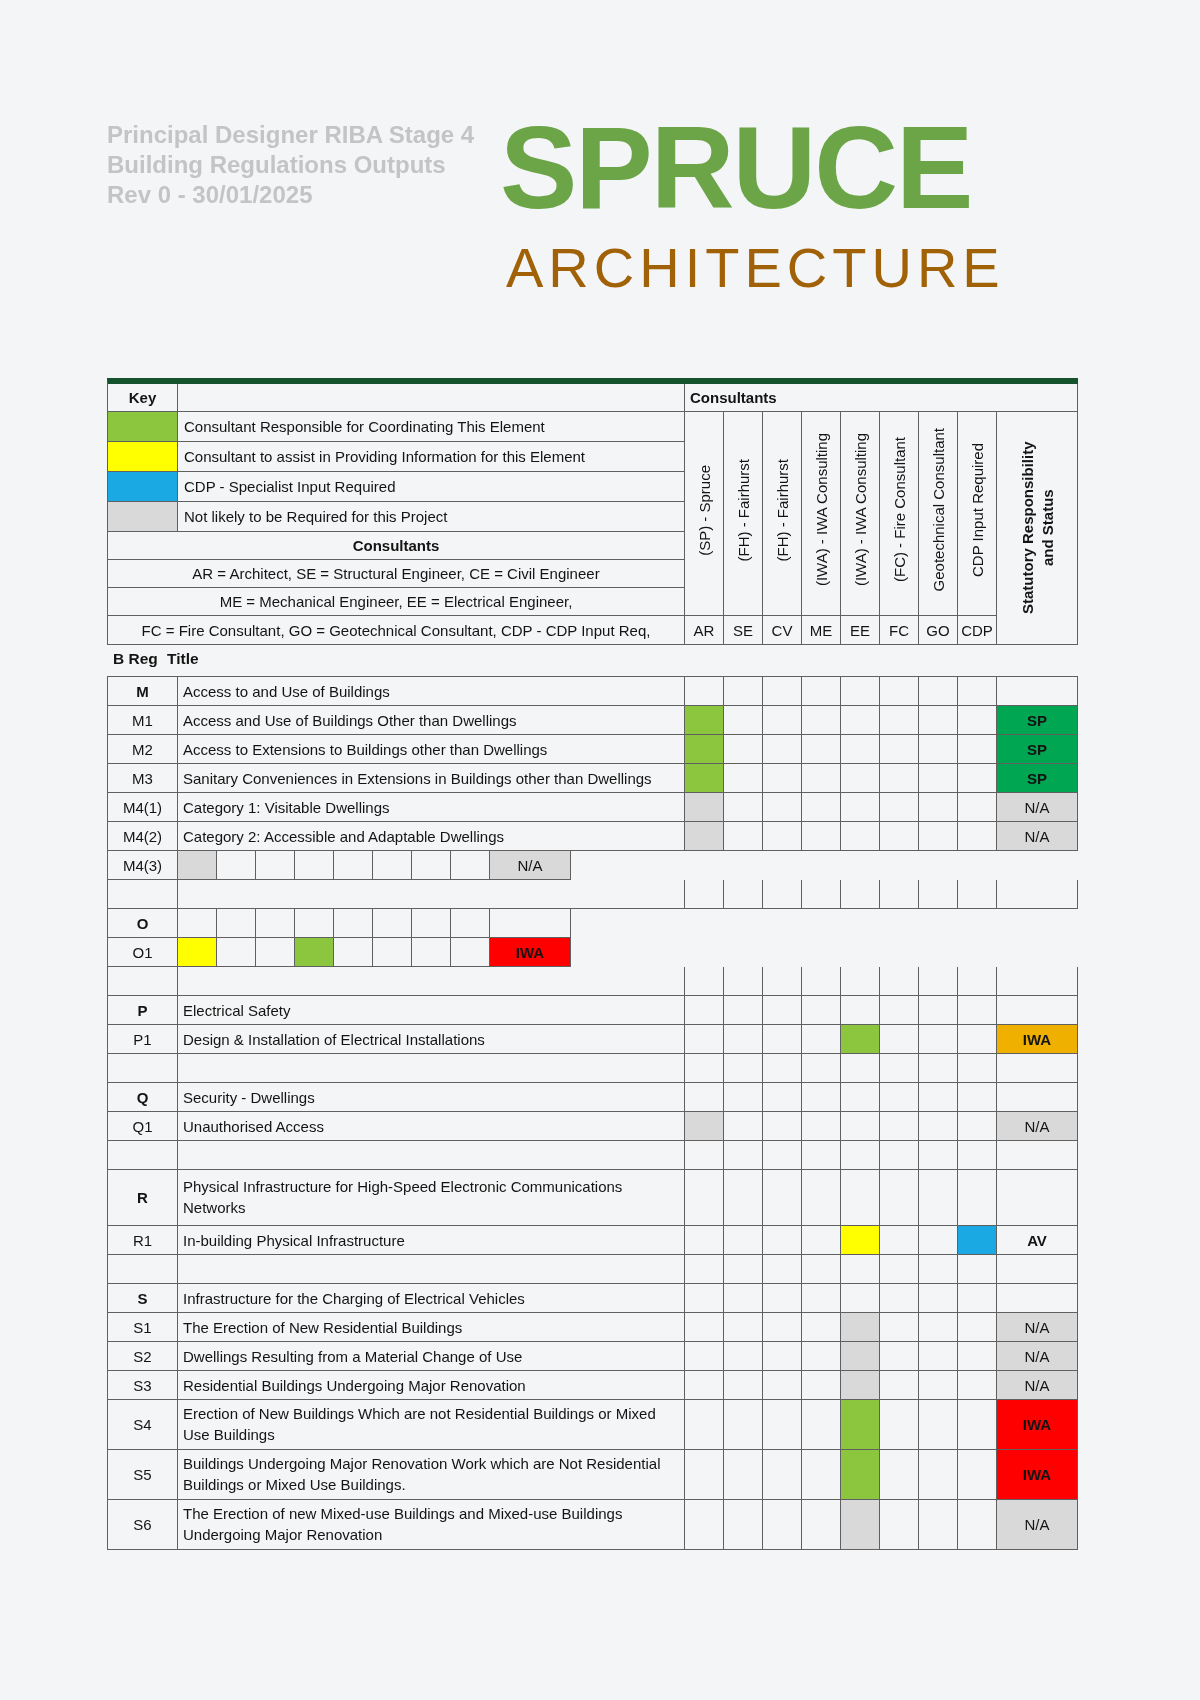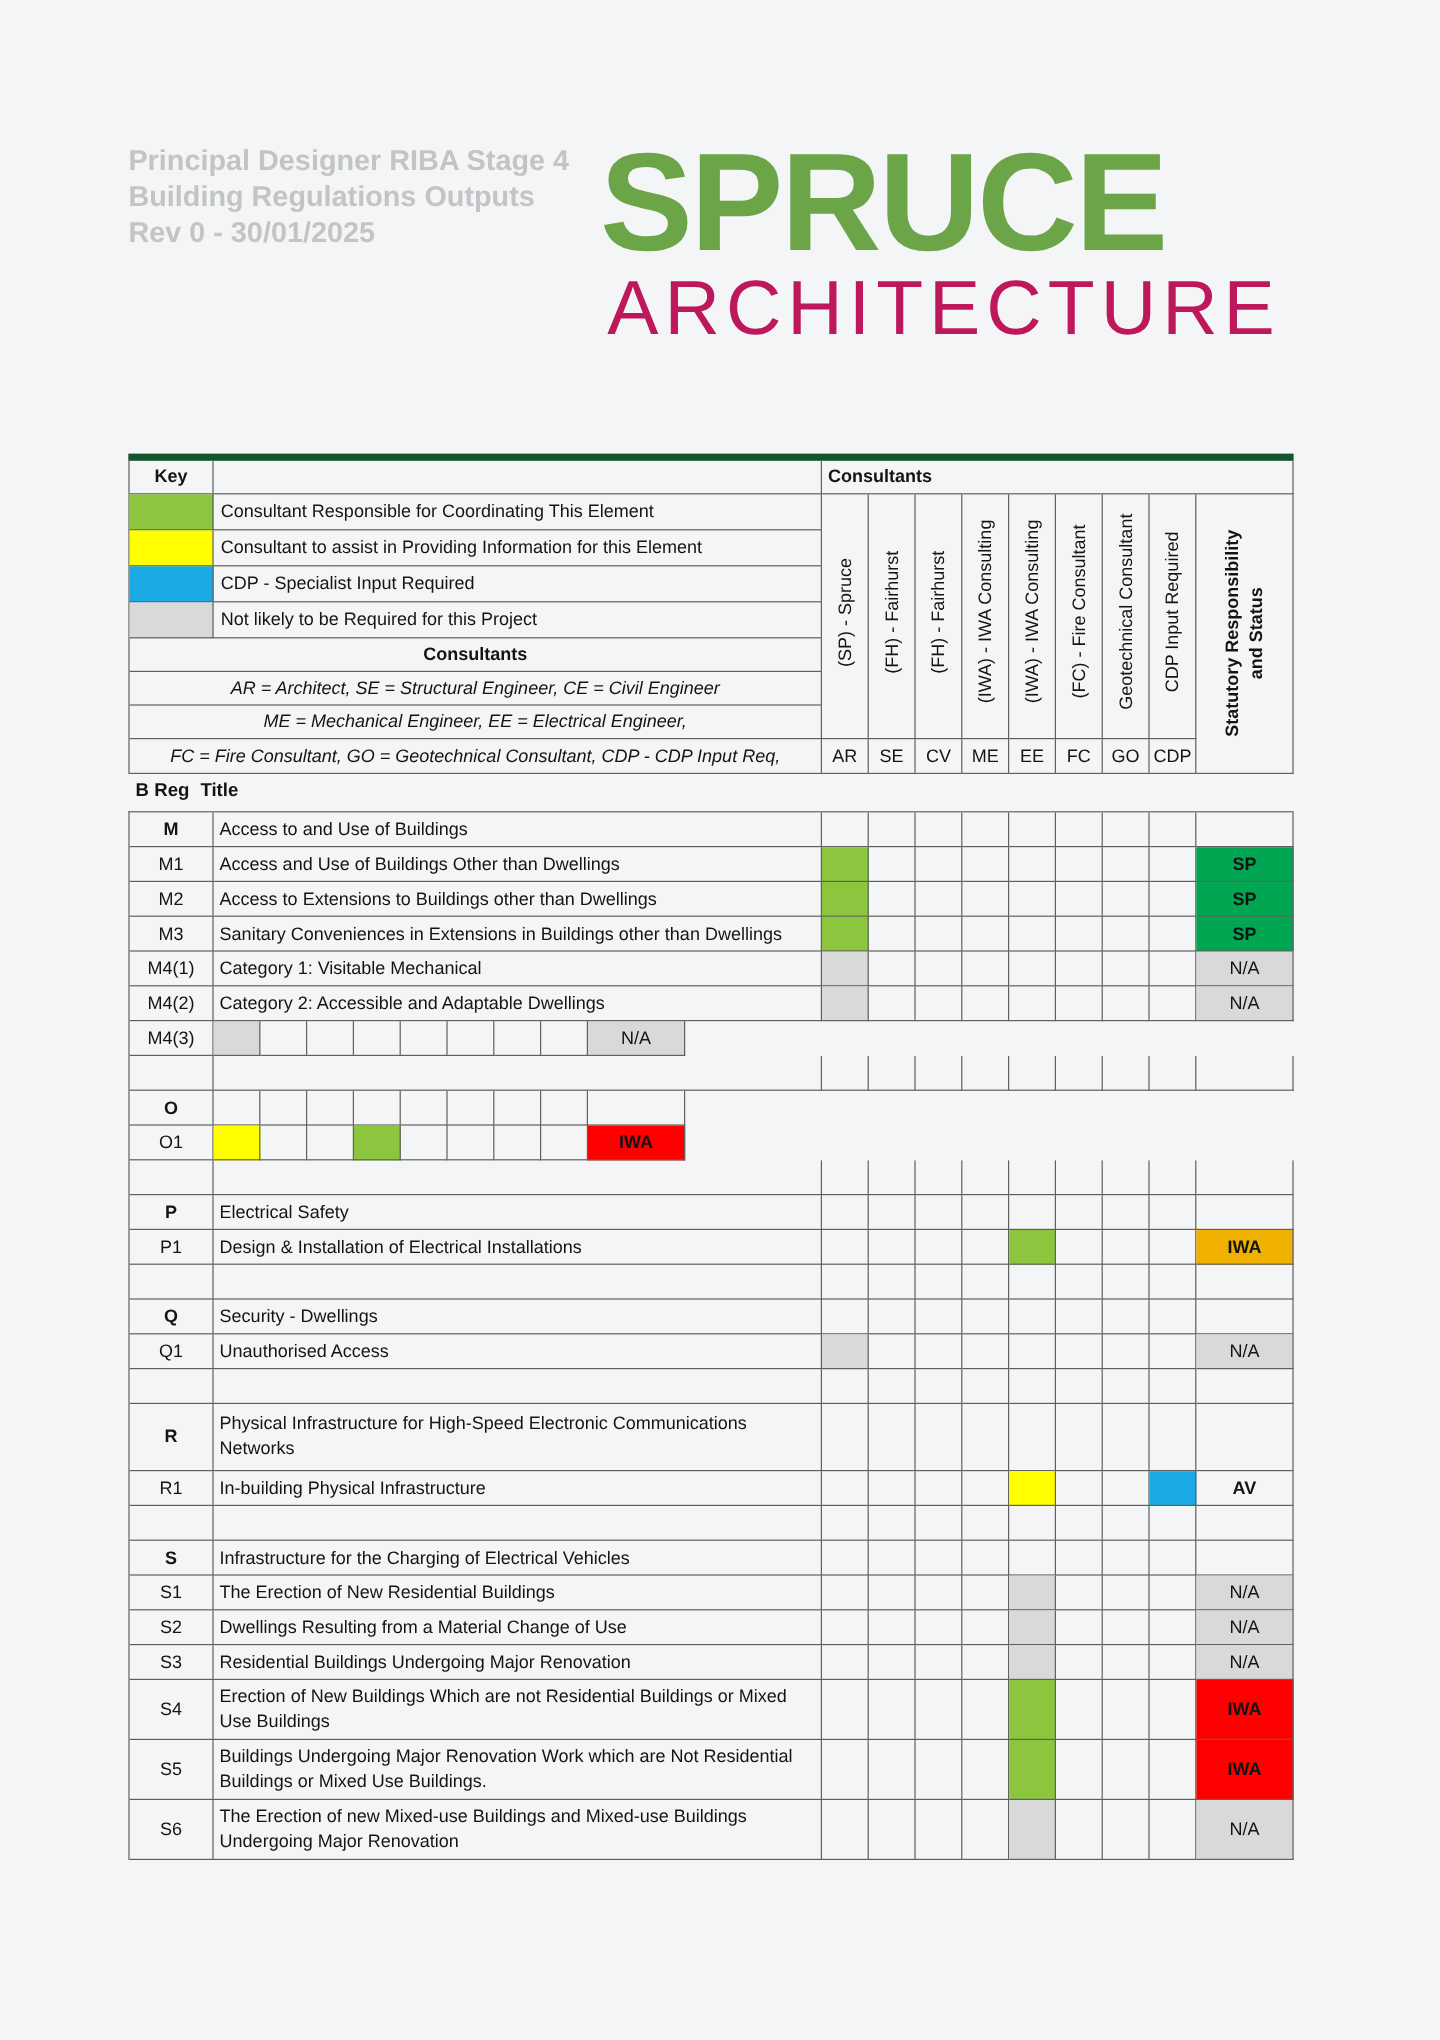--- a/index.html
+++ b/index.html
@@ -3,38 +3,38 @@
 <meta charset="utf-8">
 <style>
   * { margin:0; padding:0; box-sizing:border-box; }
   html,body { width:1200px; height:1700px; }
   body { background:#f4f5f6; font-family:"Liberation Sans",sans-serif; color:#141414; position:relative; }
   .page { position:absolute; inset:0; overflow:hidden; }
 
   
   .doc-title { position:absolute; left:107px; top:120px; font-size:24px; font-weight:bold; color:#c2c4c6; line-height:30px; }
   .logo-primary { position:absolute; left:500px; top:108px; font-size:116px; font-weight:bold; color:#6ba547; letter-spacing:-2px; line-height:1.05; }
-  .logo-secondary { position:absolute; left:506px; top:224px; font-size:64px; color:#be185d; letter-spacing:5px; line-height:1; }
+  .logo-secondary { position:absolute; left:506px; top:240px; font-size:56px; color:#a16207; letter-spacing:5px; line-height:1; }
 
   
   .key-table {
     position:absolute; left:107px; top:378px;
     display:grid;
     grid-template-columns:70px 507px repeat(8,39px) 81px;
     grid-template-rows:28px 30px 30px 30px 30px 28px 28px 28px 29px;
     border-top:6px solid #14532d; border-left:1px solid #606060;
     font-size:15px; background:transparent;
   }
   .key-table > div { border-right:1px solid #606060; border-bottom:1px solid #606060; display:flex; align-items:center; }
   .kc-key { grid-column:1; grid-row:1; justify-content:center; font-weight:bold; }
   .kc-empty { grid-column:2; grid-row:1; }
   .kc-cons-top { grid-column:3 / span 9; grid-row:1; font-weight:bold; padding-left:5px; }
   .kc-label { padding-left:6px; white-space:nowrap; }
   .kc-cons-mid { grid-column:1 / span 2; grid-row:6; justify-content:center; font-weight:bold; }
-  .kc-legend { grid-column:1 / span 2; justify-content:center; white-space:nowrap;font-style:italic; }
+  .kc-legend { grid-column:1 / span 2; justify-content:center; white-space:nowrap; }
   .kc-rot { grid-row:2 / span 7; justify-content:center; align-items:flex-end; padding-bottom:7px; }
   .kc-rot span { writing-mode:vertical-rl; transform:rotate(180deg); white-space:nowrap; font-size:15px; }
   .kc-abbr { grid-row:9; justify-content:center; }
   .kc-stat { grid-column:11; grid-row:2 / span 8; justify-content:center; align-items:center; }
   .kc-stat span { writing-mode:vertical-rl; transform:rotate(180deg); font-weight:bold; text-align:center; line-height:1.3; height:200px; }
 
   
   .breg { position:absolute; left:107px; top:650px; display:flex; font-weight:bold; font-size:15.5px; }
   .breg .b1 { width:60px; padding-left:6px; }
 
@@ -174,21 +174,21 @@
         <div class="c-cons"></div>
         <div class="c-cons"></div>
         <div class="c-cons"></div>
         <div class="c-cons"></div>
         <div class="c-cons"></div>
         <div class="c-cons"></div>
         <div class="c-stat" style="background: rgb(0, 166, 81);">SP</div>
       </div>
       <div class="t-row">
         <div class="c-code">M4(1)</div>
-        <div class="c-title">Category 1: Visitable Mechanical</div>
+        <div class="c-title">Category 1: Visitable Dwellings</div>
         <div class="c-cons" style="background: rgb(217, 217, 217);"></div>
         <div class="c-cons"></div>
         <div class="c-cons"></div>
         <div class="c-cons"></div>
         <div class="c-cons"></div>
         <div class="c-cons"></div>
         <div class="c-cons"></div>
         <div class="c-cons"></div>
         <div class="c-stat normal-weight" style="background: rgb(217, 217, 217);">N/A</div>
       </div>

